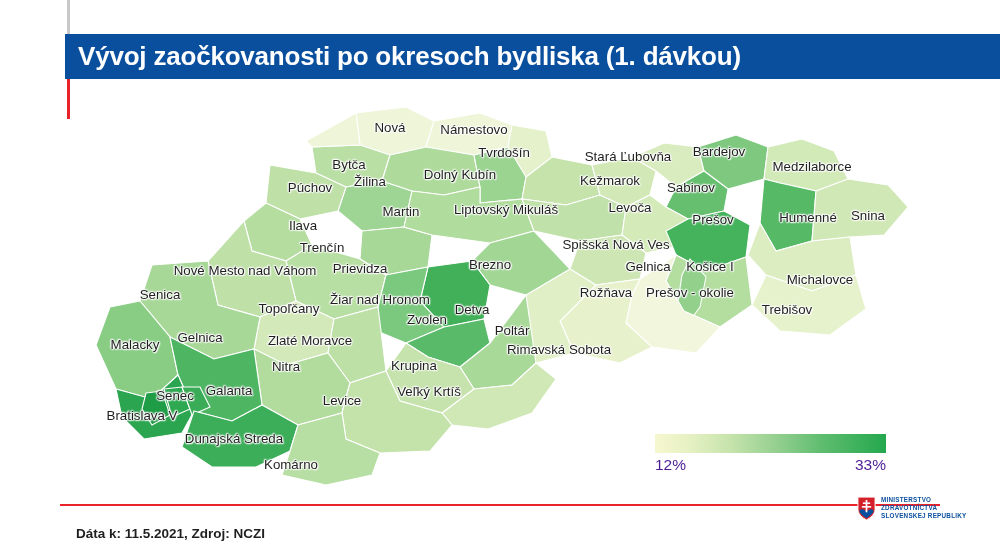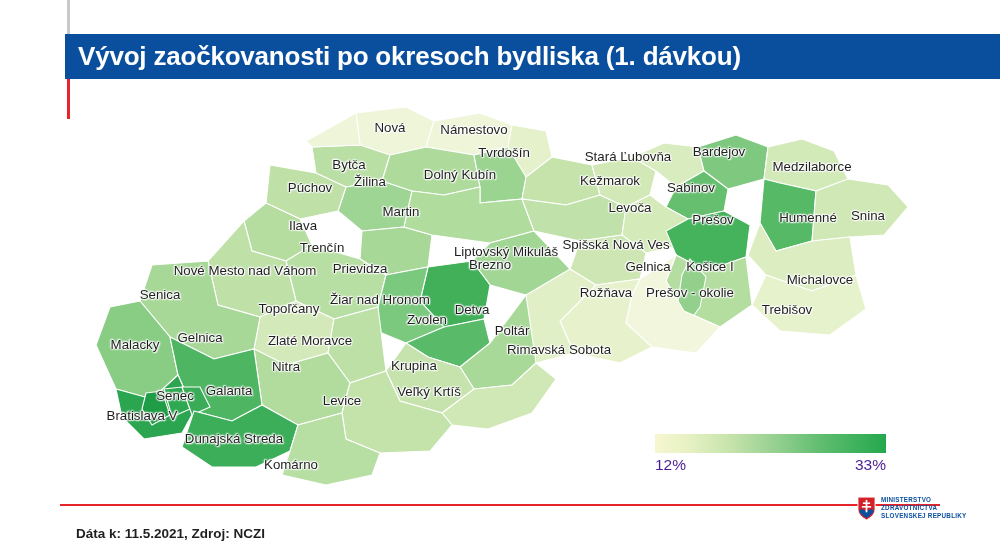--- a/index.html
+++ b/index.html
@@ -155,21 +155,21 @@
       <div class="dlabel" style="left: 289px; top: 70px;">Bytča</div>
       <div class="dlabel" style="left: 400px; top: 80px;">Dolný Kubín</div>
       <div class="dlabel" style="left: 568px; top: 62px;">Stará Ľubovňa</div>
       <div class="dlabel" style="left: 659px; top: 57px;">Bardejov</div>
       <div class="dlabel" style="left: 752px; top: 72px;">Medzilaborce</div>
       <div class="dlabel" style="left: 310px; top: 87px;">Žilina</div>
       <div class="dlabel" style="left: 250px; top: 93px;">Púchov</div>
       <div class="dlabel" style="left: 550px; top: 86px;">Kežmarok</div>
       <div class="dlabel" style="left: 631px; top: 93px;">Sabinov</div>
       <div class="dlabel" style="left: 341px; top: 117px;">Martin</div>
-      <div class="dlabel" style="left: 446px; top: 115px; margin-top: 42px;">Liptovský Mikuláš</div>
+      <div class="dlabel" style="left: 446px; top: 115px;">Liptovský Mikuláš</div>
       <div class="dlabel" style="left: 570px; top: 113px;">Levoča</div>
       <div class="dlabel" style="left: 653px; top: 125px;">Prešov</div>
       <div class="dlabel" style="left: 748px; top: 123px;">Humenné</div>
       <div class="dlabel" style="left: 808px; top: 121px;">Snina</div>
       <div class="dlabel" style="left: 243px; top: 131px;">Ilava</div>
       <div class="dlabel" style="left: 262px; top: 153px;">Trenčín</div>
       <div class="dlabel" style="left: 300px; top: 174px;">Prievidza</div>
       <div class="dlabel" style="left: 556px; top: 150px;">Spišská Nová Ves</div>
       <div class="dlabel" style="left: 588px; top: 172px;">Gelnica</div>
       <div class="dlabel" style="left: 650px; top: 172px;">Košice I</div>

